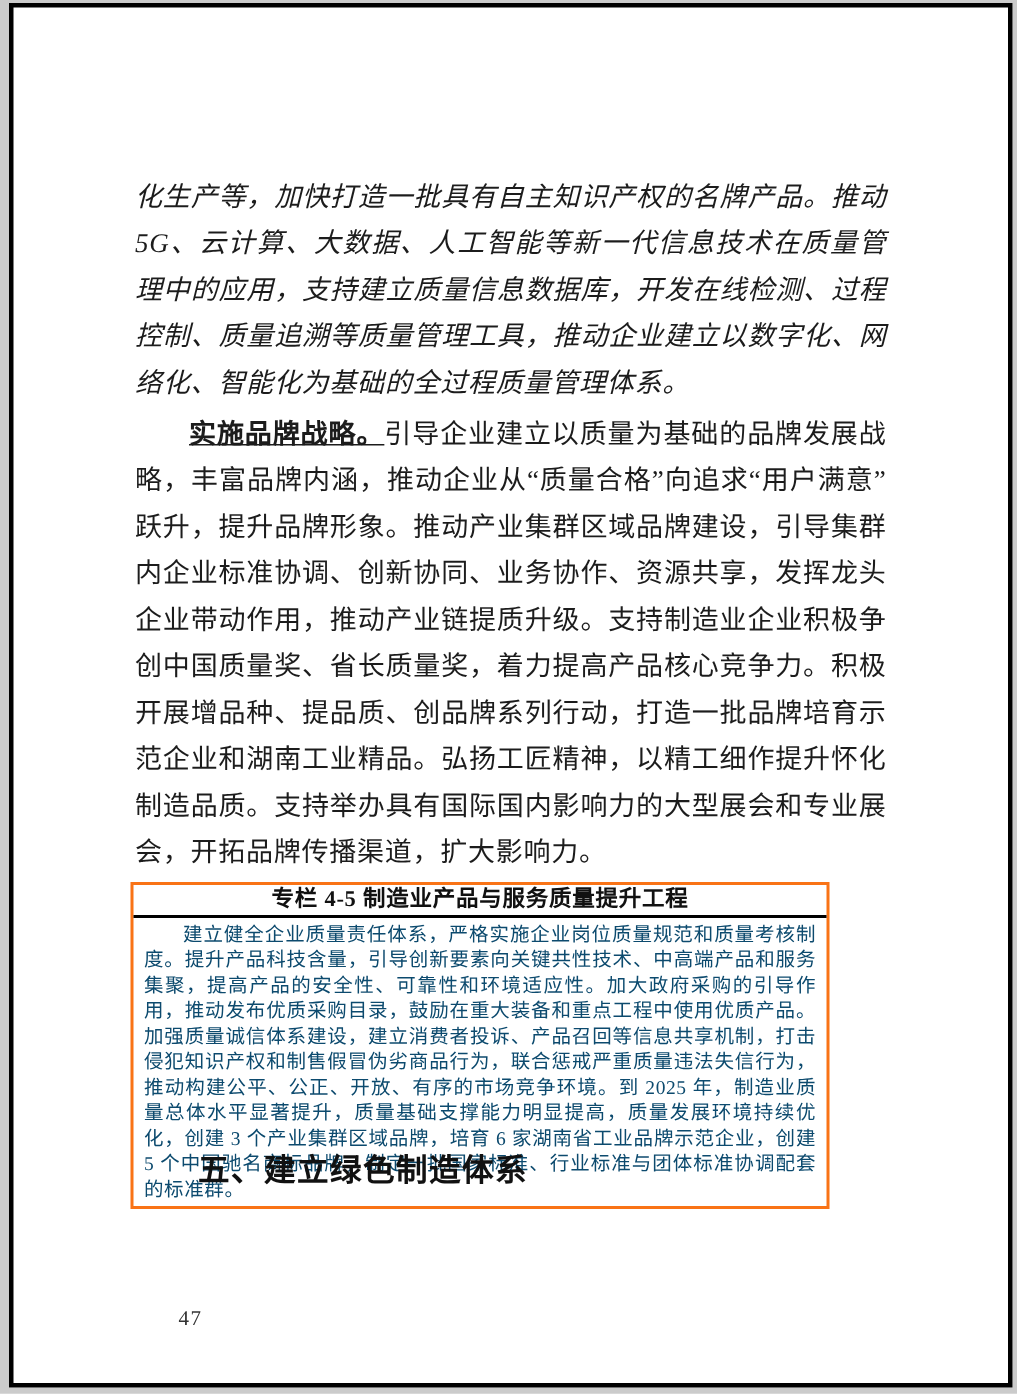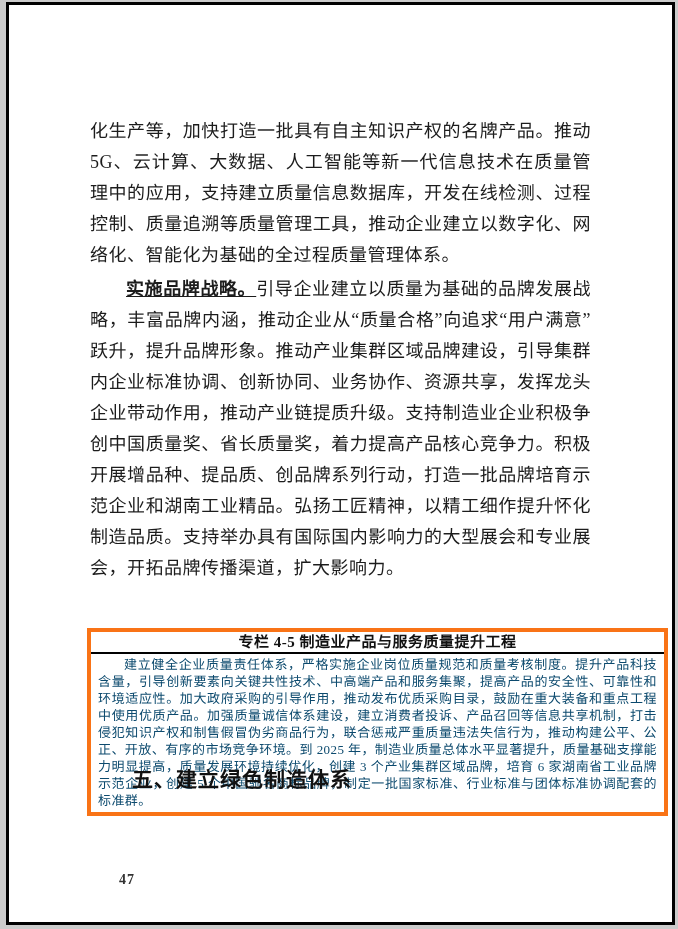--- a/index.html
+++ b/index.html
@@ -26,32 +26,31 @@
     left: 81px;
     width: 501px;
     margin: 0;
     font-size: 18px;
     line-height: 31px;
     color: #1c1c1c;
     text-align: justify;
     text-justify: inter-character;
     letter-spacing: 0.5px;
   }
-  .para-1 { top: 111px; }
+  .para-1 { top: 111px; font-style: italic; }
   .para-2 { top: 269px; text-indent: 2em; }
   .para-2 .lead { font-weight: bold; text-decoration: underline; }
   .callout {
     position: absolute;
     left: 78px;
     top: 583px;
-    width: 581px;
+    width: 466px;
     box-sizing: border-box;
-    border: 4px solid #f97316;
+    border: 2px solid #f97316;
     background: #ffffff;
-    margin-top: 40px;
   }
   .callout-title {
     font-size: 15px;
     font-weight: bold;
     text-align: center;
     line-height: 16px;
     padding: 2px 0 2px 0;
     border-bottom: 2px solid #000000;
     color: #111111;
     letter-spacing: 0.5px;
@@ -80,21 +79,20 @@
     letter-spacing: 1px;
   }
   .para-3 { top: 792px; text-indent: 2em; }
   .page-number {
     position: absolute;
     left: 110px;
     top: 867px;
     font-size: 14px;
     color: #333333;
     letter-spacing: 1px;
-    font-weight: bold;
   }
 </style>
 </head>
 <body>
 
 <div class="scan-page">
 
   <p class="body-text para-1">化生产等，加快打造一批具有自主知识产权的名牌产品。推动5G、云计算、大数据、人工智能等新一代信息技术在质量管理中的应用，支持建立质量信息数据库，开发在线检测、过程控制、质量追溯等质量管理工具，推动企业建立以数字化、网络化、智能化为基础的全过程质量管理体系。</p>
 
   <p class="body-text para-2"><span class="lead">实施品牌战略。</span><span>引导企业建立以质量为基础的品牌发展战略，丰富品牌内涵，推动企业从“质量合格”向追求“用户满意”跃升，提升品牌形象。推动产业集群区域品牌建设，引导集群内企业标准协调、创新协同、业务协作、资源共享，发挥龙头企业带动作用，推动产业链提质升级。支持制造业企业积极争创中国质量奖、省长质量奖，着力提高产品核心竞争力。积极开展增品种、提品质、创品牌系列行动，打造一批品牌培育示范企业和湖南工业精品。弘扬工匠精神，以精工细作提升怀化制造品质。支持举办具有国际国内影响力的大型展会和专业展会，开拓品牌传播渠道，扩大影响力。</span></p>

